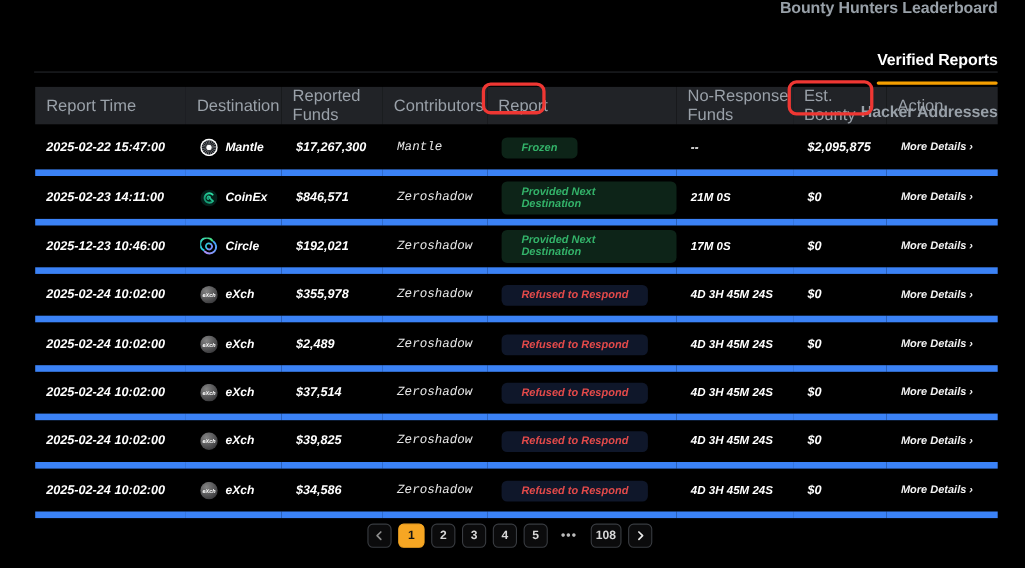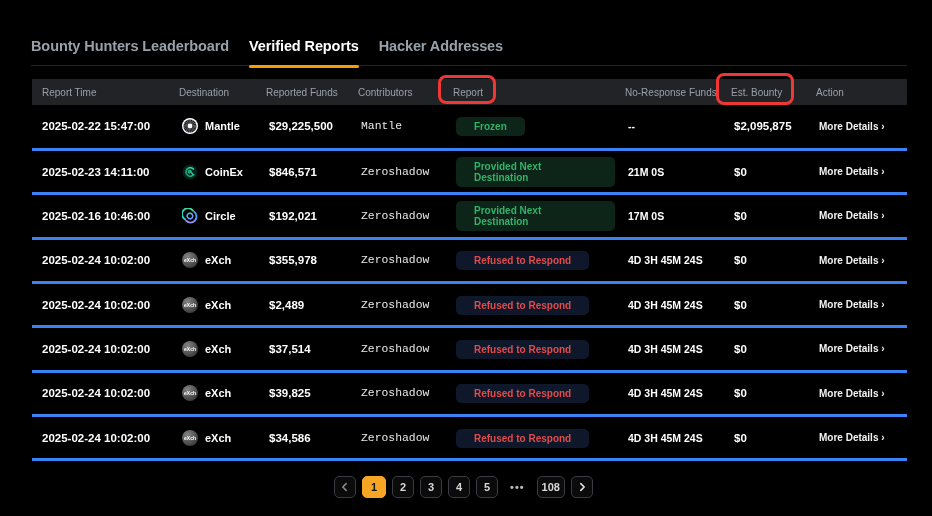--- a/index.html
+++ b/index.html
@@ -1,25 +1,25 @@
 <!DOCTYPE html>
 <html><head>
 <meta charset="utf-8">
 <style>
   html,body{margin:0;padding:0;}
   body{width:932px;height:516px;background:#000;font-family:"Liberation Sans",sans-serif;position:relative;overflow:hidden;}
   .wrap{position:absolute;left:32px;top:0;width:875px;}
-  .tabs{display:flex;gap:20px;align-items:flex-end;border-bottom:1px solid #24262b;height:66px;box-sizing:border-box;margin-left:-1px;}
+  .tabs{display:flex;gap:20px;align-items:flex-end;border-bottom:1px solid #24262b;height:66px;box-sizing:border-box;margin-left:-1px;flex-direction:column;}
   .tab{padding-bottom:11px;font-weight:bold;font-size:14.5px;letter-spacing:-0.1px;color:#98a0a8;position:relative;}
   .tab.active{color:#fff;}
   .tab.active::after{content:'';position:absolute;left:0;right:0;bottom:-3px;height:3px;background:#f59f00;border-radius:2px;}
   table{margin-top:13px;border-collapse:collapse;width:875px;table-layout:fixed;}
   thead tr{background:#212327;height:26px;}
-  th{font-weight:normal;font-size:10px;color:#9aa1a9;text-align:left;padding:0 0 0 10px;}
-  tbody tr{height:44.35px;border-bottom:3px solid #3b82f6;}
+  th{font-weight:normal;font-size:15px;color:#9aa1a9;text-align:left;padding:0 0 0 10px;}
+  tbody tr{height:44.35px;border-bottom:6px solid #3b82f6;font-style:italic;}
   td{padding:0 0 0 13px;vertical-align:middle;}
   td.c1{padding-left:10px;font-weight:bold;font-size:11.5px;color:#fff;}
   .dest{display:flex;align-items:center;gap:7px;font-weight:bold;font-size:11px;color:#fff;}
   .funds{font-weight:bold;font-size:11.5px;color:#fff;}
   .contrib{font-family:"Liberation Mono",monospace;font-size:11.4px;color:#e8e8e8;}
   .badge{display:inline-block;font-size:10px;font-weight:bold;padding:4px 18px;border-radius:5px;line-height:11px;}
   .badge.green{background:#0d2418;color:#33b269;}
   .badge.red{background:#0f172a;color:#e34a4a;}
   .nrt{font-weight:bold;font-size:10.5px;color:#fff;}
   .bounty{font-weight:bold;font-size:11.5px;color:#fff;}
@@ -73,21 +73,21 @@
             <div class="dest">
               <svg width="16" height="16" viewBox="0 0 16 16">
                 <circle cx="8" cy="8" r="8" fill="#fff"></circle>
                 <circle cx="8" cy="8" r="4.5" fill="none" stroke="#14171c" stroke-width="4.2"></circle>
                 <circle cx="8" cy="8" r="4.5" fill="none" stroke="#fff" stroke-width="4.2" stroke-dasharray="0.5 0.9" opacity="0.5"></circle>
                 <circle cx="8" cy="8" r="2" fill="#fff"></circle>
               </svg>
               <span>Mantle</span>
             </div>
           </td>
-        <td class="funds">$29,225,500</td>
+        <td class="funds">$17,267,300</td>
         <td class="contrib">Mantle</td>
         <td><span class="badge green">Frozen</span></td>
         <td class="nrt">--</td>
         <td class="bounty">$2,095,875</td>
         <td class="more">More Details ›</td>
       </tr>
       <tr>
         <td class="c1">2025-02-23 14:11:00</td>
         <td>
             <div class="dest">
@@ -105,21 +105,21 @@
             </div>
           </td>
         <td class="funds">$846,571</td>
         <td class="contrib">Zeroshadow</td>
         <td><span class="badge green">Provided Next Destination</span></td>
         <td class="nrt">21M 0S</td>
         <td class="bounty">$0</td>
         <td class="more">More Details ›</td>
       </tr>
       <tr>
-        <td class="c1">2025-02-16 10:46:00</td>
+        <td class="c1">2025-12-23 10:46:00</td>
         <td>
             <div class="dest">
               <svg width="16" height="16" viewBox="0 0 16 16">
                 <defs>
                   <linearGradient id="ci1" x1="1" y1="0" x2="0" y2="1">
                     <stop offset="0" stop-color="#4ade80"></stop>
                     <stop offset="1" stop-color="#22ccee"></stop>
                   </linearGradient>
                   <linearGradient id="ci2" x1="1" y1="0" x2="0" y2="1">
                     <stop offset="0" stop-color="#38a4f8"></stop>

